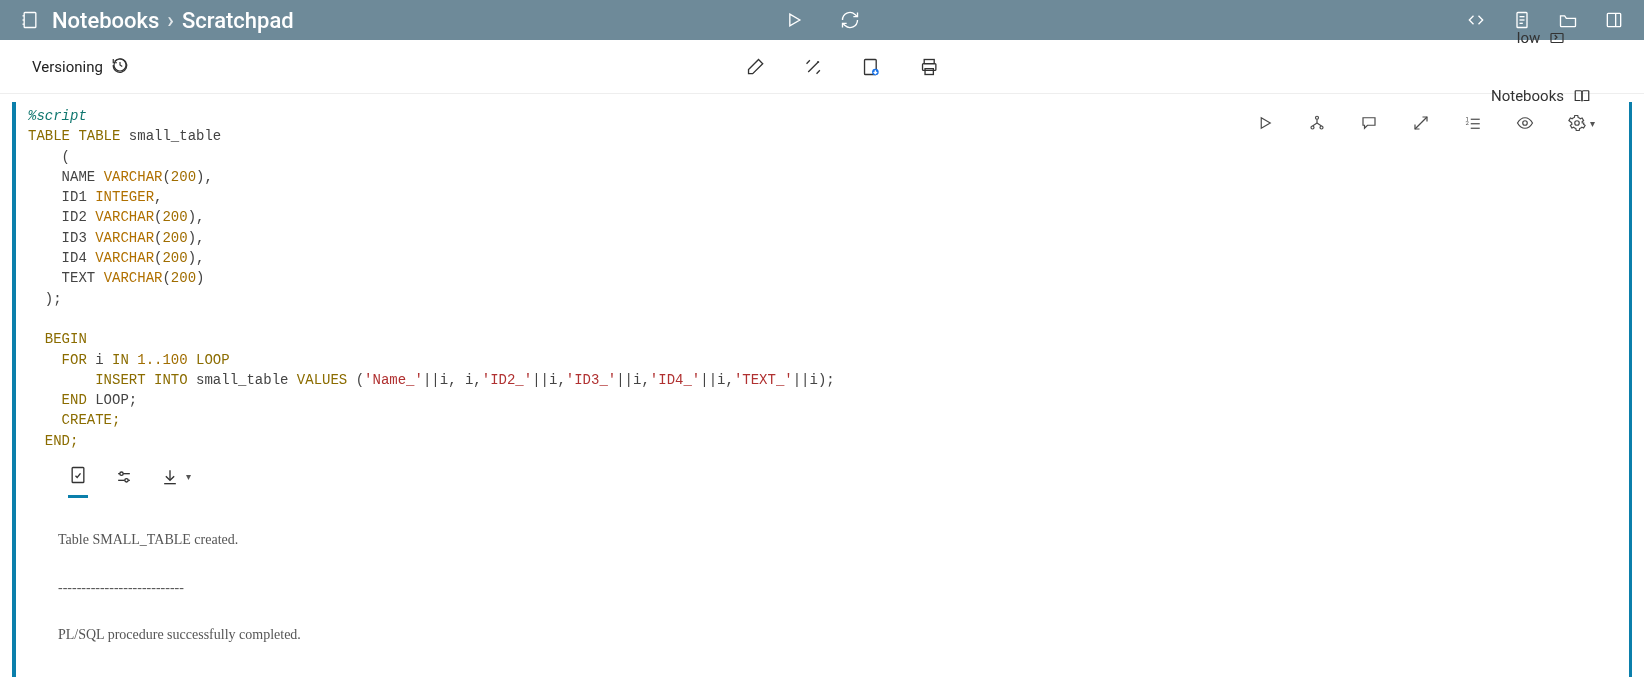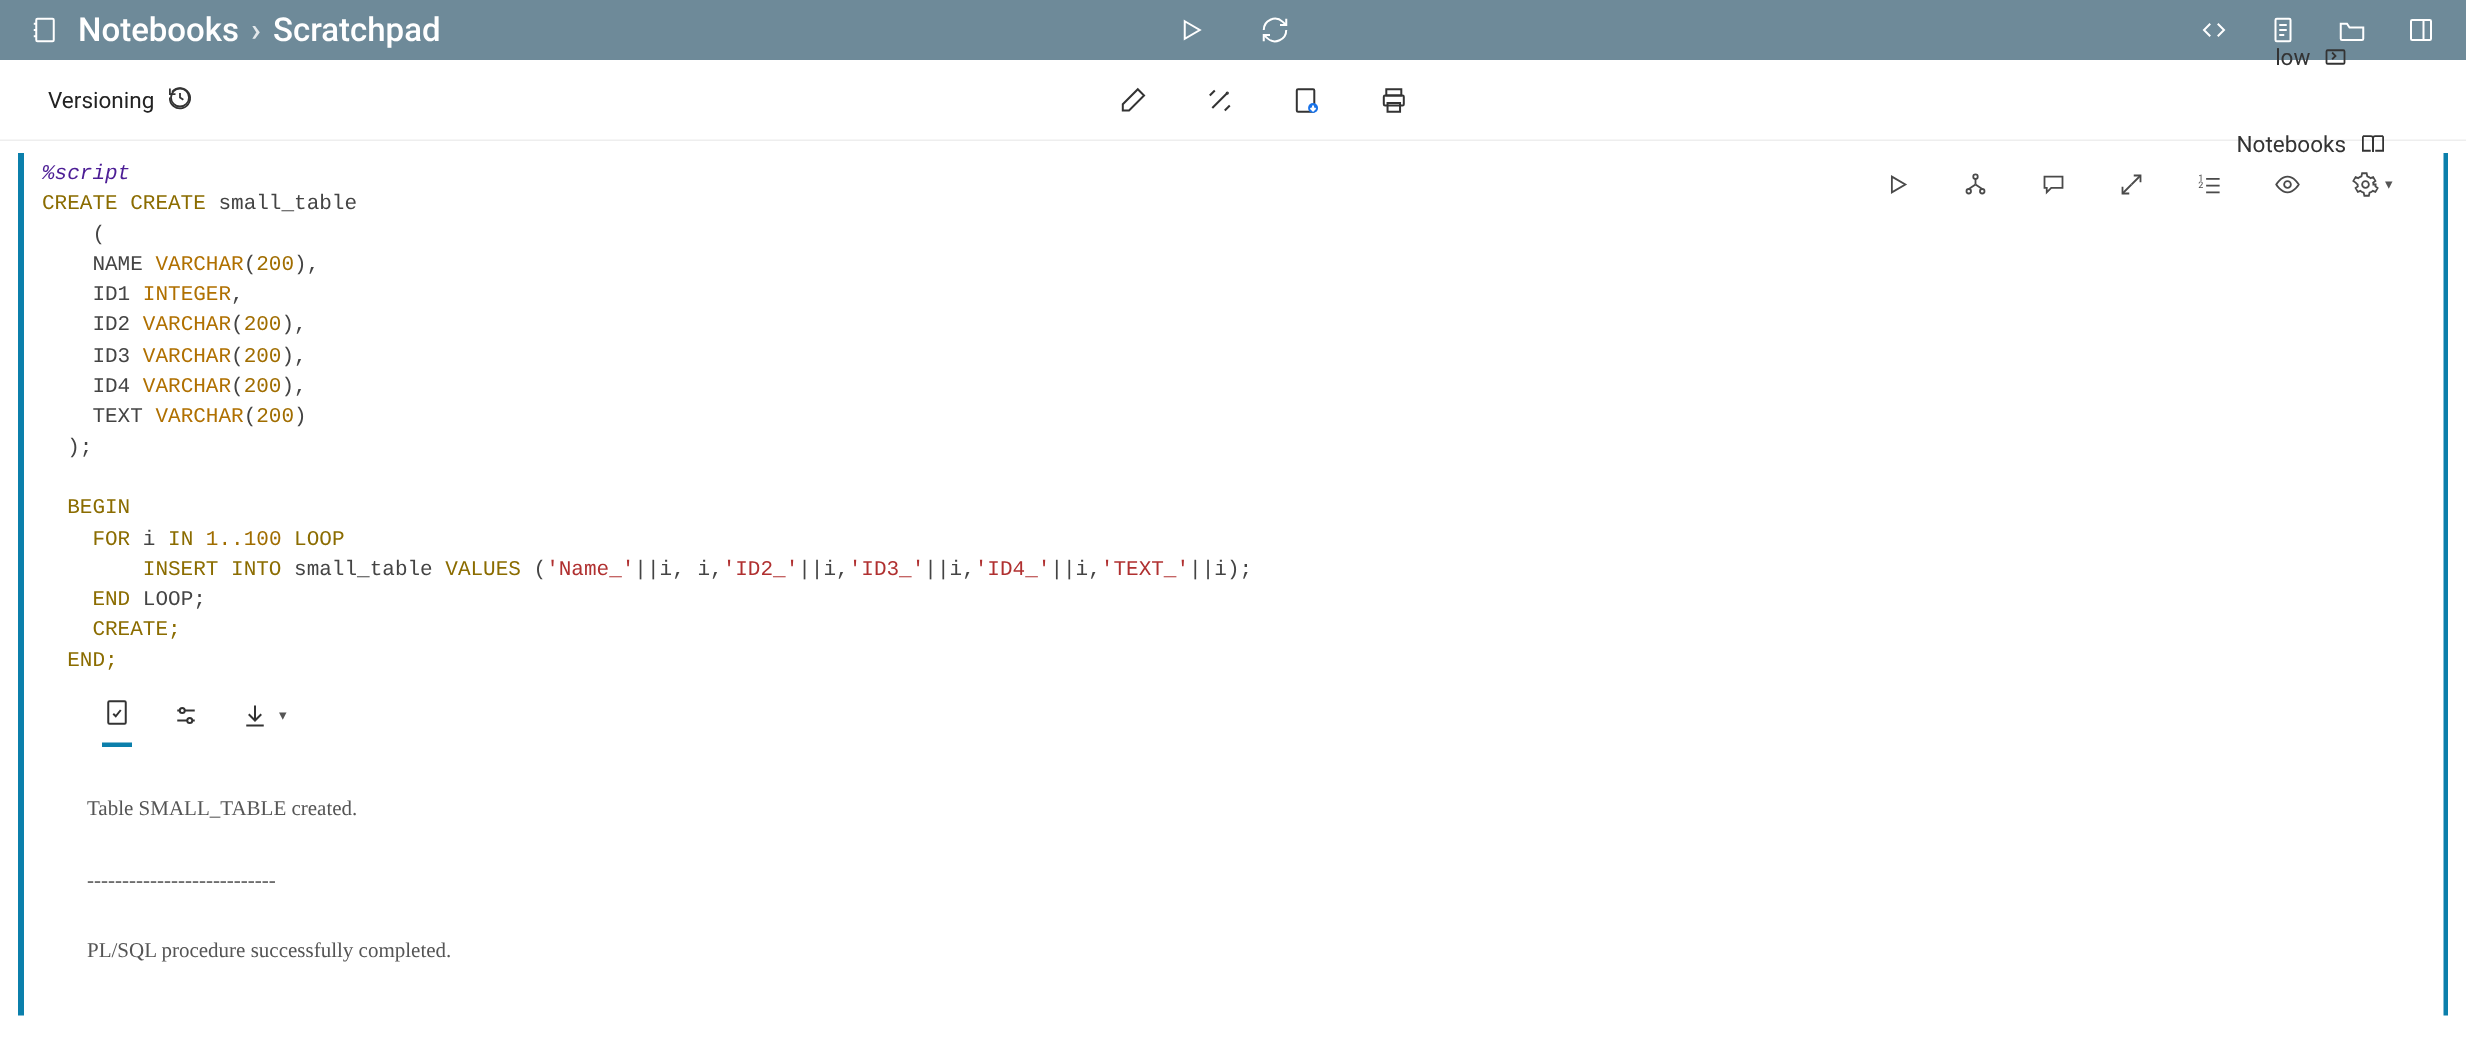--- a/index.html
+++ b/index.html
@@ -108,21 +108,21 @@
     align-items: center;
   }
   .cell-toolbar svg { stroke: #4a4a4a; }
   pre.code {
     font-family: "Consolas", "Menlo", "Courier New", monospace;
     font-size: 14px;
     line-height: 1.45;
     white-space: pre;
     color: #444;
   }
-  .dir { color: #4c1d95; font-style: italic; }
+  .dir { color: #0f766e; font-style: italic; }
   .kw  { color: #8b6c00; }   
   .ty  { color: #b07000; }   
   .num { color: #a06d00; }
   .str { color: #b03030; }
   .ctl { color: #8b6c00; }
 
   .result-tabs {
     display: flex;
     gap: 26px;
     padding: 14px 40px 0 40px;
@@ -320,21 +320,21 @@
       <span class="icon-btn" style="gap:4px;">
           <svg width="18" height="18" viewBox="0 0 24 24" fill="none" stroke-width="1.6">
             <circle cx="12" cy="12" r="3"></circle>
             <path d="M19 12a7 7 0 0 0-.2-1.7l2-1.5-2-3.4-2.3 1a7 7 0 0 0-2.9-1.7L13 2h-4l-.6 2.7a7 7 0 0 0-2.9 1.7l-2.3-1-2 3.4 2 1.5A7 7 0 0 0 5 12c0 .6 0 1.1.2 1.7l-2 1.5 2 3.4 2.3-1a7 7 0 0 0 2.9 1.7L11 22h4l.6-2.7a7 7 0 0 0 2.9-1.7l2.3 1 2-3.4-2-1.5c.1-.6.2-1.1.2-1.7z"></path>
           </svg>
           <span style="font-size:10px;color:#555;">▾</span>
         </span>
     </div>
 
     <pre class="code"><span class="dir">%script</span>
-<span class="kw">CREATE CREATE</span><span> small_table</span>
+<span class="kw">TABLE TABLE</span><span> small_table</span>
 <span>    (</span>
 <span>    NAME </span><span class="ty">VARCHAR</span><span>(</span><span class="num">200</span><span>),</span>
 <span>    ID1 </span><span class="ty">INTEGER</span><span>,</span>
 <span>    ID2 </span><span class="ty">VARCHAR</span><span>(</span><span class="num">200</span><span>),</span>
 <span>    ID3 </span><span class="ty">VARCHAR</span><span>(</span><span class="num">200</span><span>),</span>
 <span>    ID4 </span><span class="ty">VARCHAR</span><span>(</span><span class="num">200</span><span>),</span>
 <span>    TEXT </span><span class="ty">VARCHAR</span><span>(</span><span class="num">200</span><span>)</span>
 <span>  );</span>
 <span> </span>
 <span class="ctl">  BEGIN</span>

